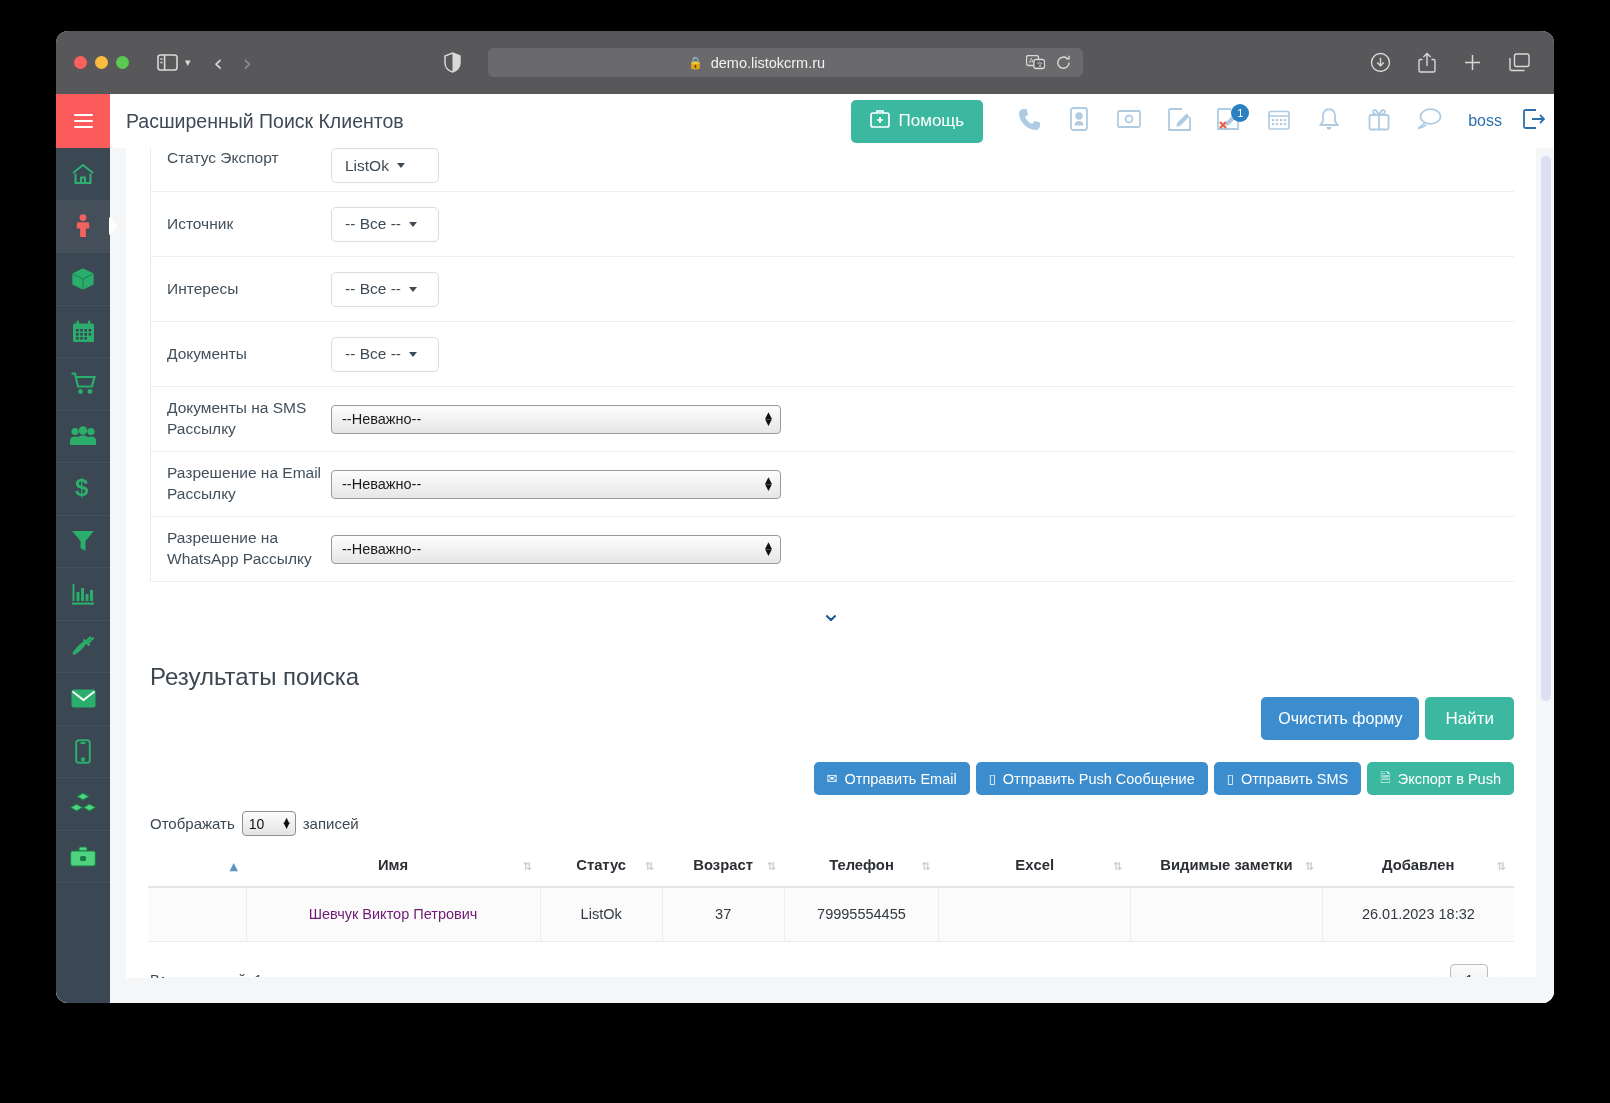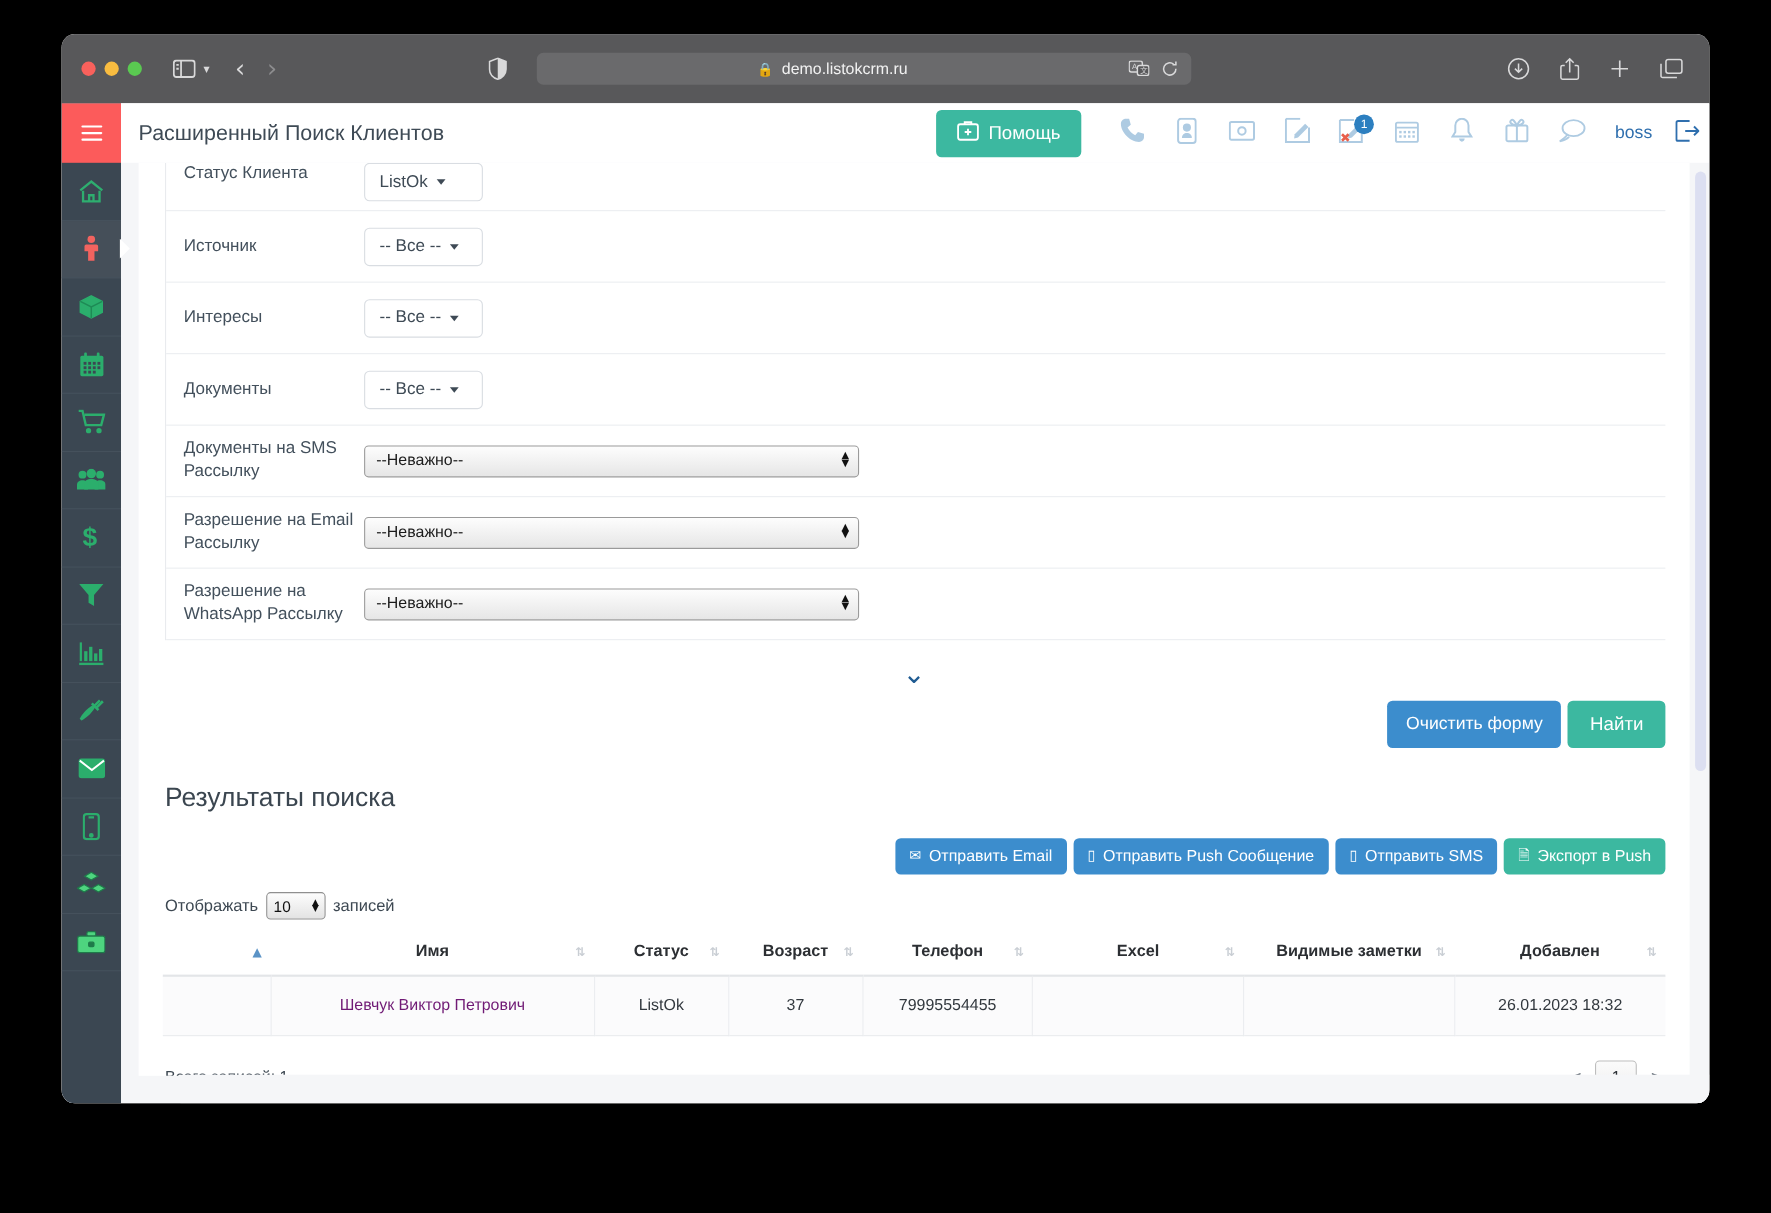--- a/index.html
+++ b/index.html
@@ -785,21 +785,21 @@
           </span>
         </div>
       </div>
 
       <div id="content-area">
         <div id="content-card">
 
           <div id="search-form">
 
             <div class="form-row first">
-              <div class="form-label">Статус Клиента</div>
+              <div class="form-label">Статус Экспорт</div>
               <div class="form-control">
                 <button class="btn-dropdown">
                   <span>ListOk</span>
                   <span class="caret"></span>
                 </button>
               </div>
             </div>
 
             <div class="form-row">
               <div class="form-label">Источник</div>
@@ -868,26 +868,26 @@
                     </span>
                 </div>
               </div>
             </div>
           </div>
 
           <div id="expand-row">
             <span id="expand-chevron">⌄</span>
           </div>
 
+          <div id="results-title">Результаты поиска</div>
+
           <div id="form-actions">
             <button id="clear-form-button">Очистить форму</button>
             <button id="find-button">Найти</button>
           </div>
-
-          <div id="results-title">Результаты поиска</div>
 
           <div id="results-actions">
             <button class="res-btn blue">
               <span class="gi">✉</span>
               <span>Отправить Email</span>
             </button>
             <button class="res-btn blue">
               <span class="gi">▯</span>
               <span>Отправить Push Сообщение</span>
             </button>

